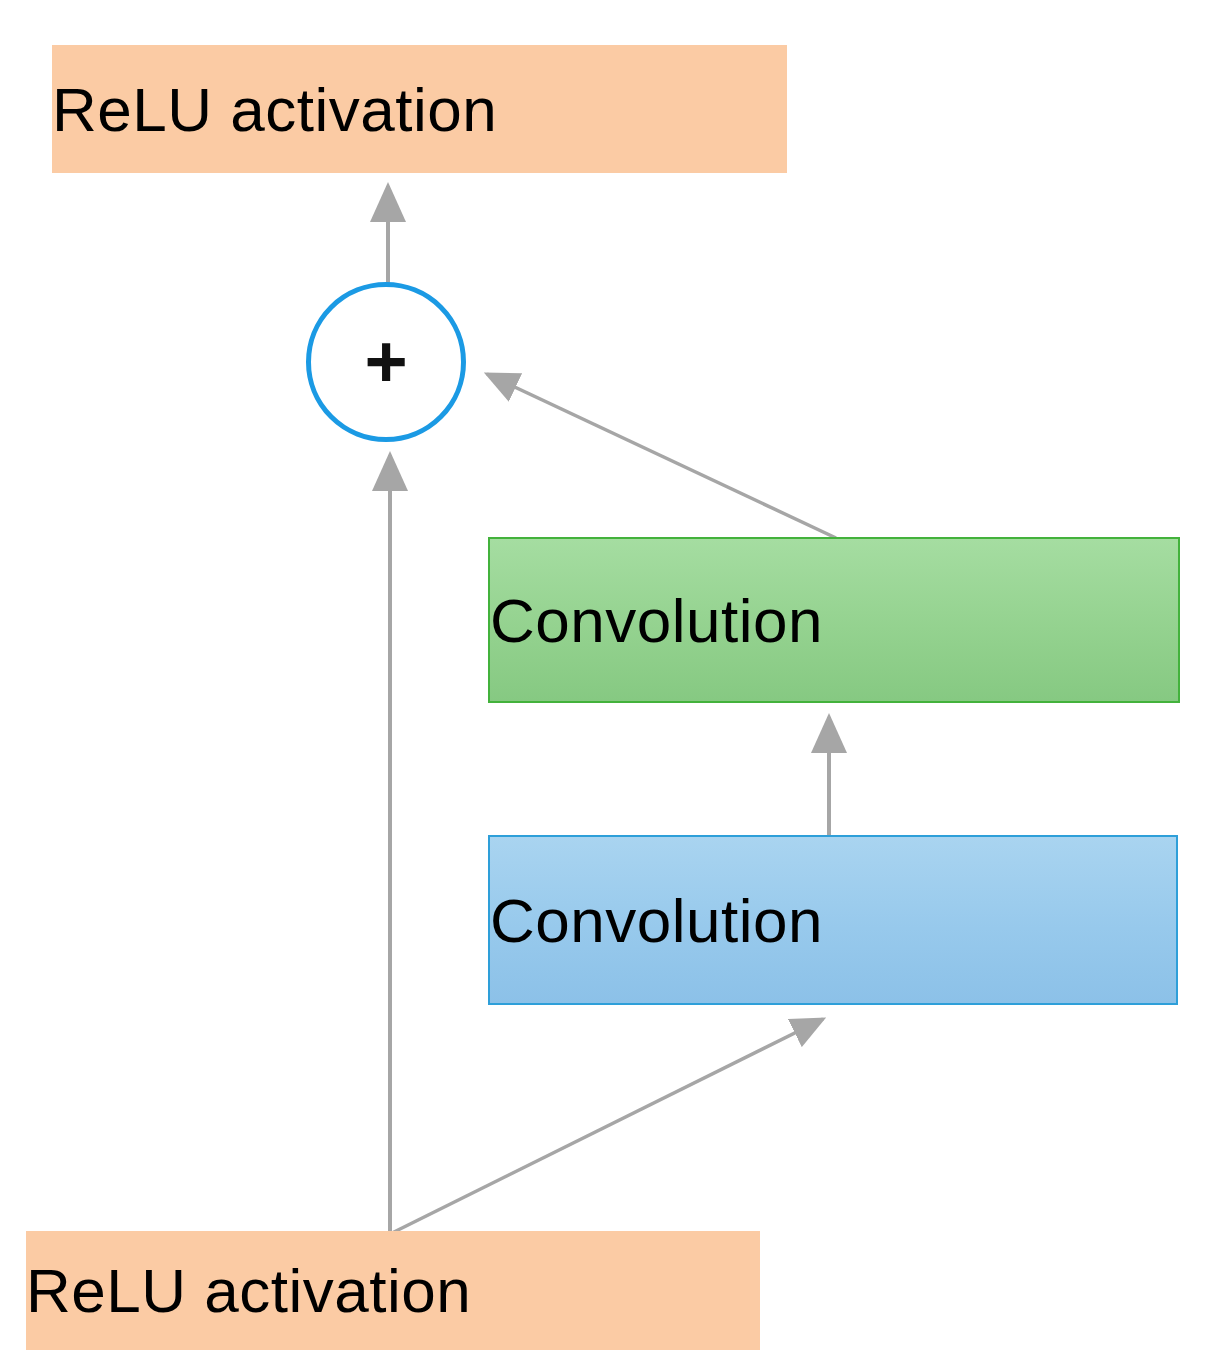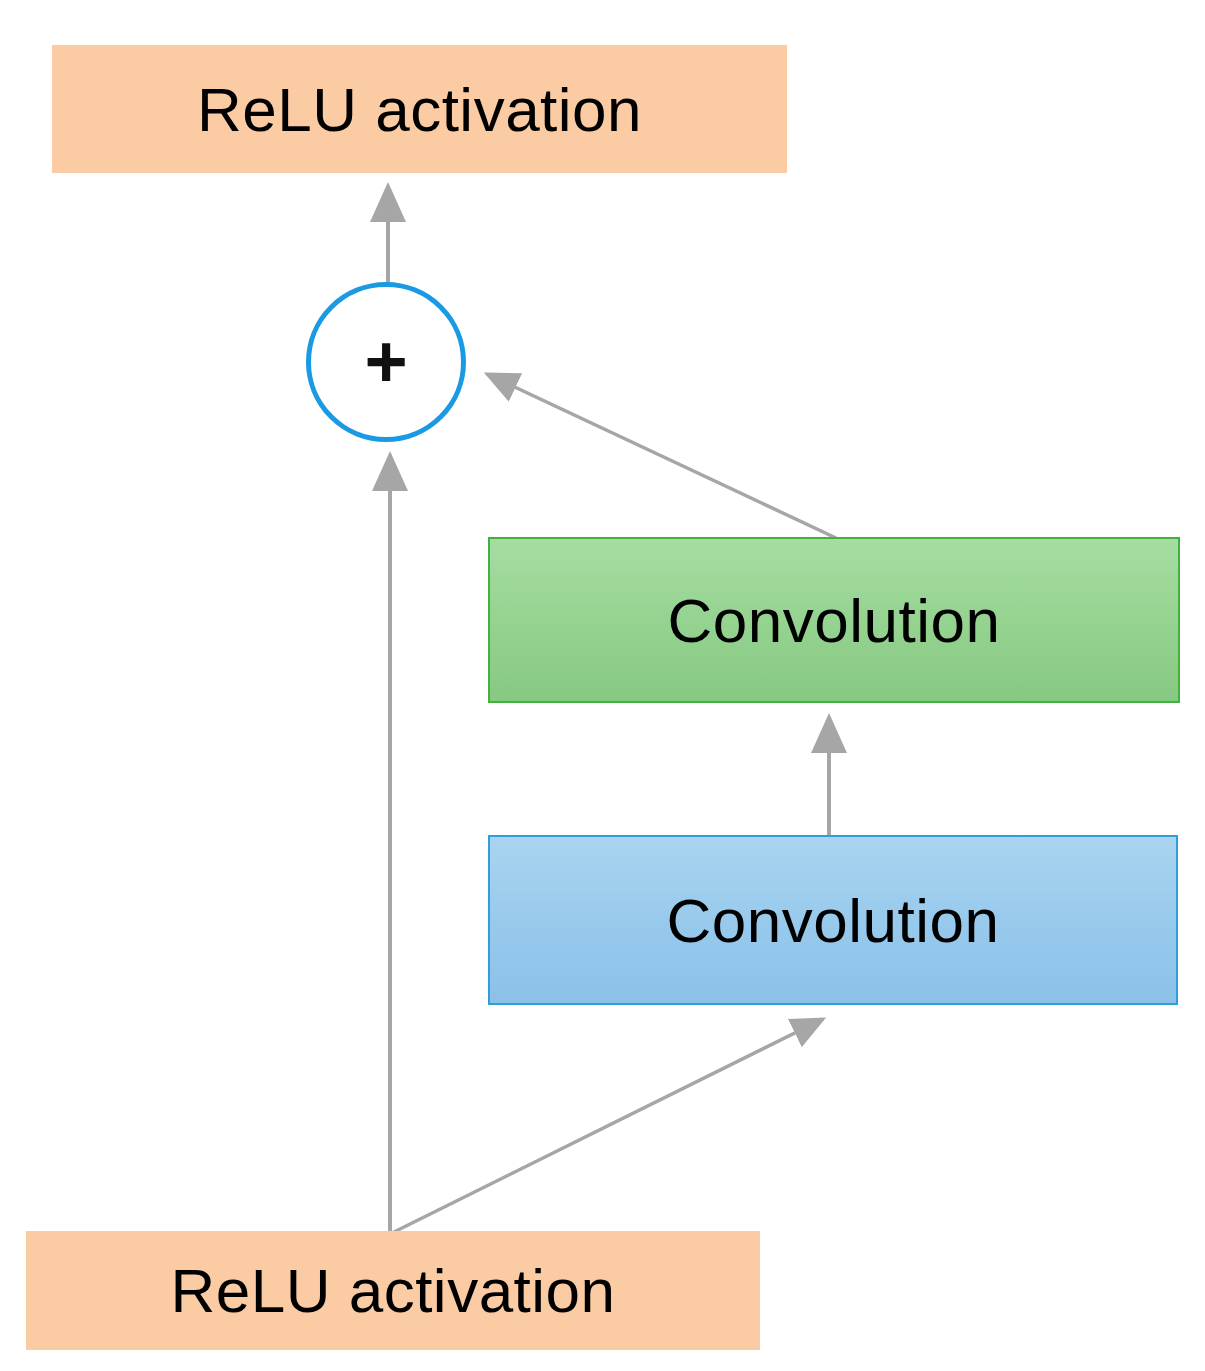--- a/index.html
+++ b/index.html
@@ -14,21 +14,20 @@
     position: relative;
     width: 1205px;
     height: 1371px;
     background: #ffffff;
     overflow: hidden;
   }
   .node {
     position: absolute;
     display: flex;
     align-items: center;
-    justify-content: center;
     box-sizing: border-box;
     color: #000000;
     font-weight: 400;
     letter-spacing: 0.5px;
     white-space: nowrap;
   }
   .node-relu {
     background: #fbcba4;
     border: none;
     font-size: 62px;

